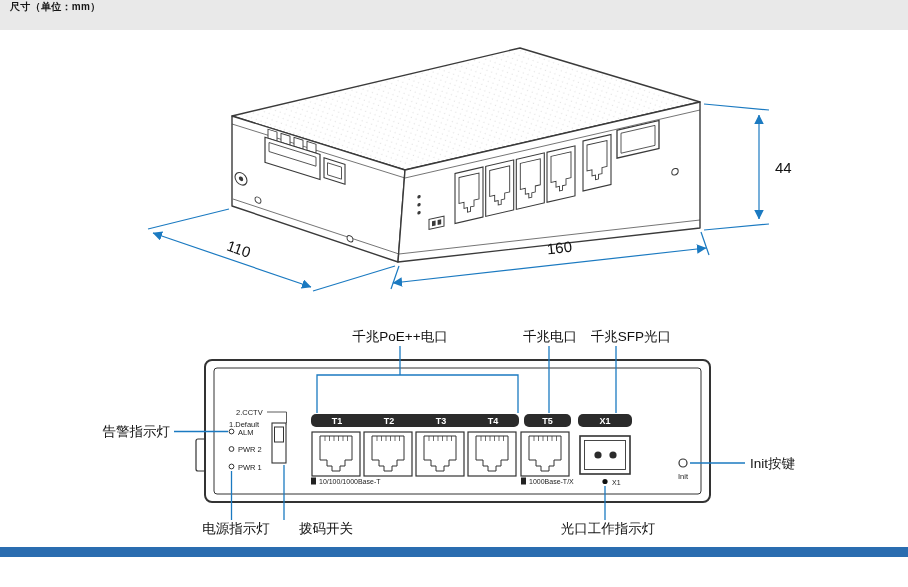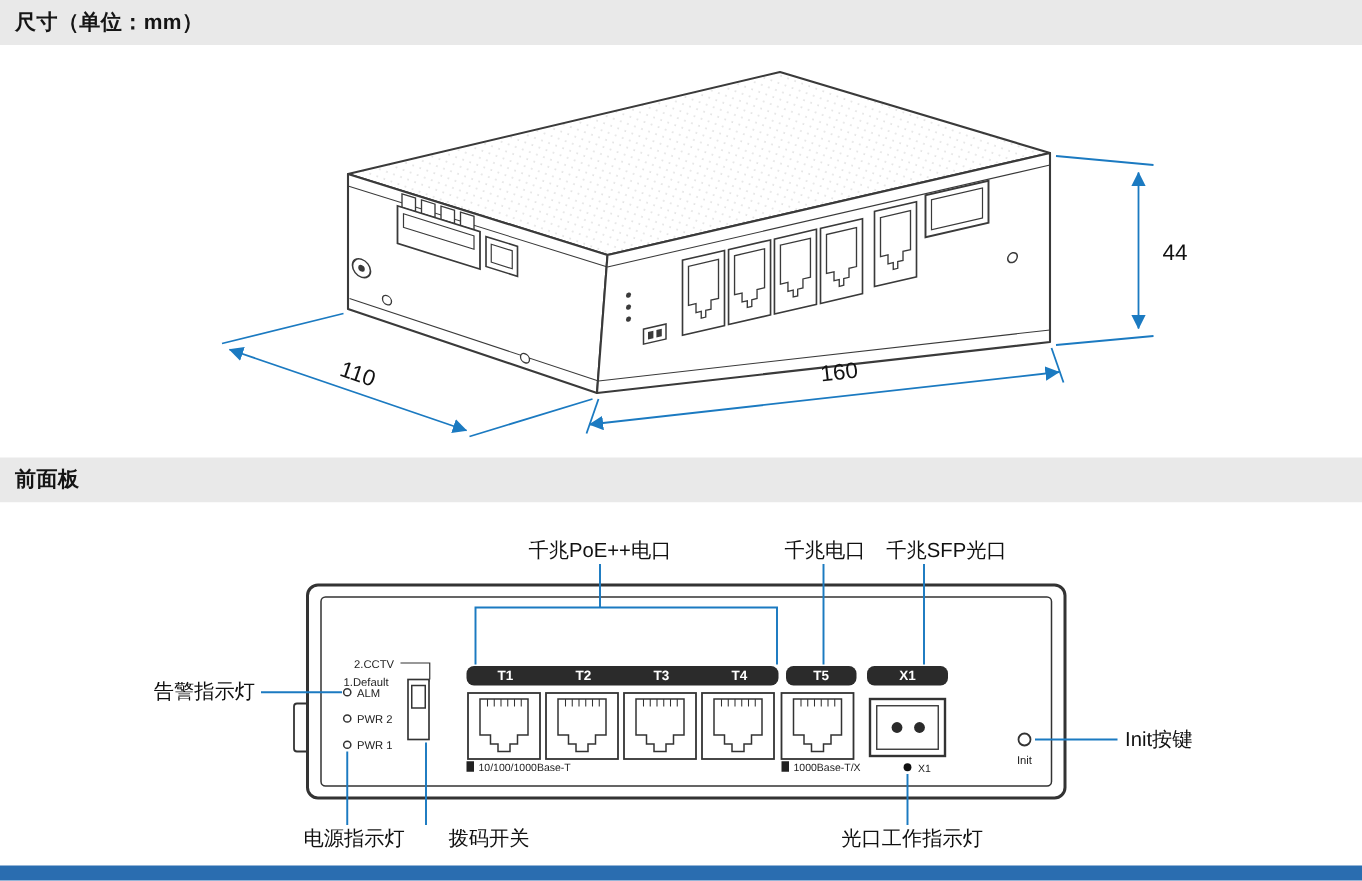--- a/index.html
+++ b/index.html
@@ -5,23 +5,23 @@
   * { margin:0; padding:0; box-sizing:border-box; }
   html,body { background:#ffffff; }
   body {
     width:908px; height:587px;
     font-family:"Liberation Sans","DejaVu Sans",sans-serif;
     overflow:hidden;
   }
   .page { position:relative; width:908px; height:587px; background:#ffffff; }
   .section-header {
     height:30px; background:#e9e9e9;
-    display:flex; align-items:center;
-    padding:12px 10px;
-    font-size:14px; font-weight:bold; color:#151515;
+    display:flex; align-items:flex-start;
+    padding:0 10px;
+    font-size:10px; font-weight:bold; color:#151515;
     letter-spacing:0.3px;
   }
   .figure { display:block; background:#ffffff; }
   svg { display:block; font-family:"Liberation Sans","DejaVu Sans",sans-serif; }
   .bottom-bar { height:10px; background:#2a6db0; }
 </style>
 </head>
 <body>
 
 <div class="page">
@@ -109,23 +109,20 @@
         </g>
         <g fill="#111111" font-size="15">
           <text x="775" y="143">44</text>
           <text x="560" y="223" text-anchor="middle" transform="rotate(-6.4 560 223)">160</text>
           <text x="237" y="224" text-anchor="middle" transform="rotate(19 237 224)">110</text>
         </g>
       </g>
     </svg>
   </div>
 
-  <header class="section-header">
-    <span>前面板</span>
-  </header>
 
   <div class="figure">
     <svg width="908" height="242" viewBox="0 0 908 242">
       <defs>
         <g id="panelRj45">
           <rect x="0" y="0" width="48" height="44" fill="#ffffff" stroke="#333333" stroke-width="1.2"></rect>
           <path d="M8,4 h32 v24 h-7 v6 h-5 v5 h-8 v-5 h-5 v-6 h-7 Z" fill="#ffffff" stroke="#333333" stroke-width="1"></path>
           <path d="M13,4 v5 M17.5,4 v5 M22,4 v5 M26.5,4 v5 M31,4 v5 M35.5,4 v5" stroke="#333333" stroke-width="0.7" fill="none"></path>
         </g>
       </defs>

